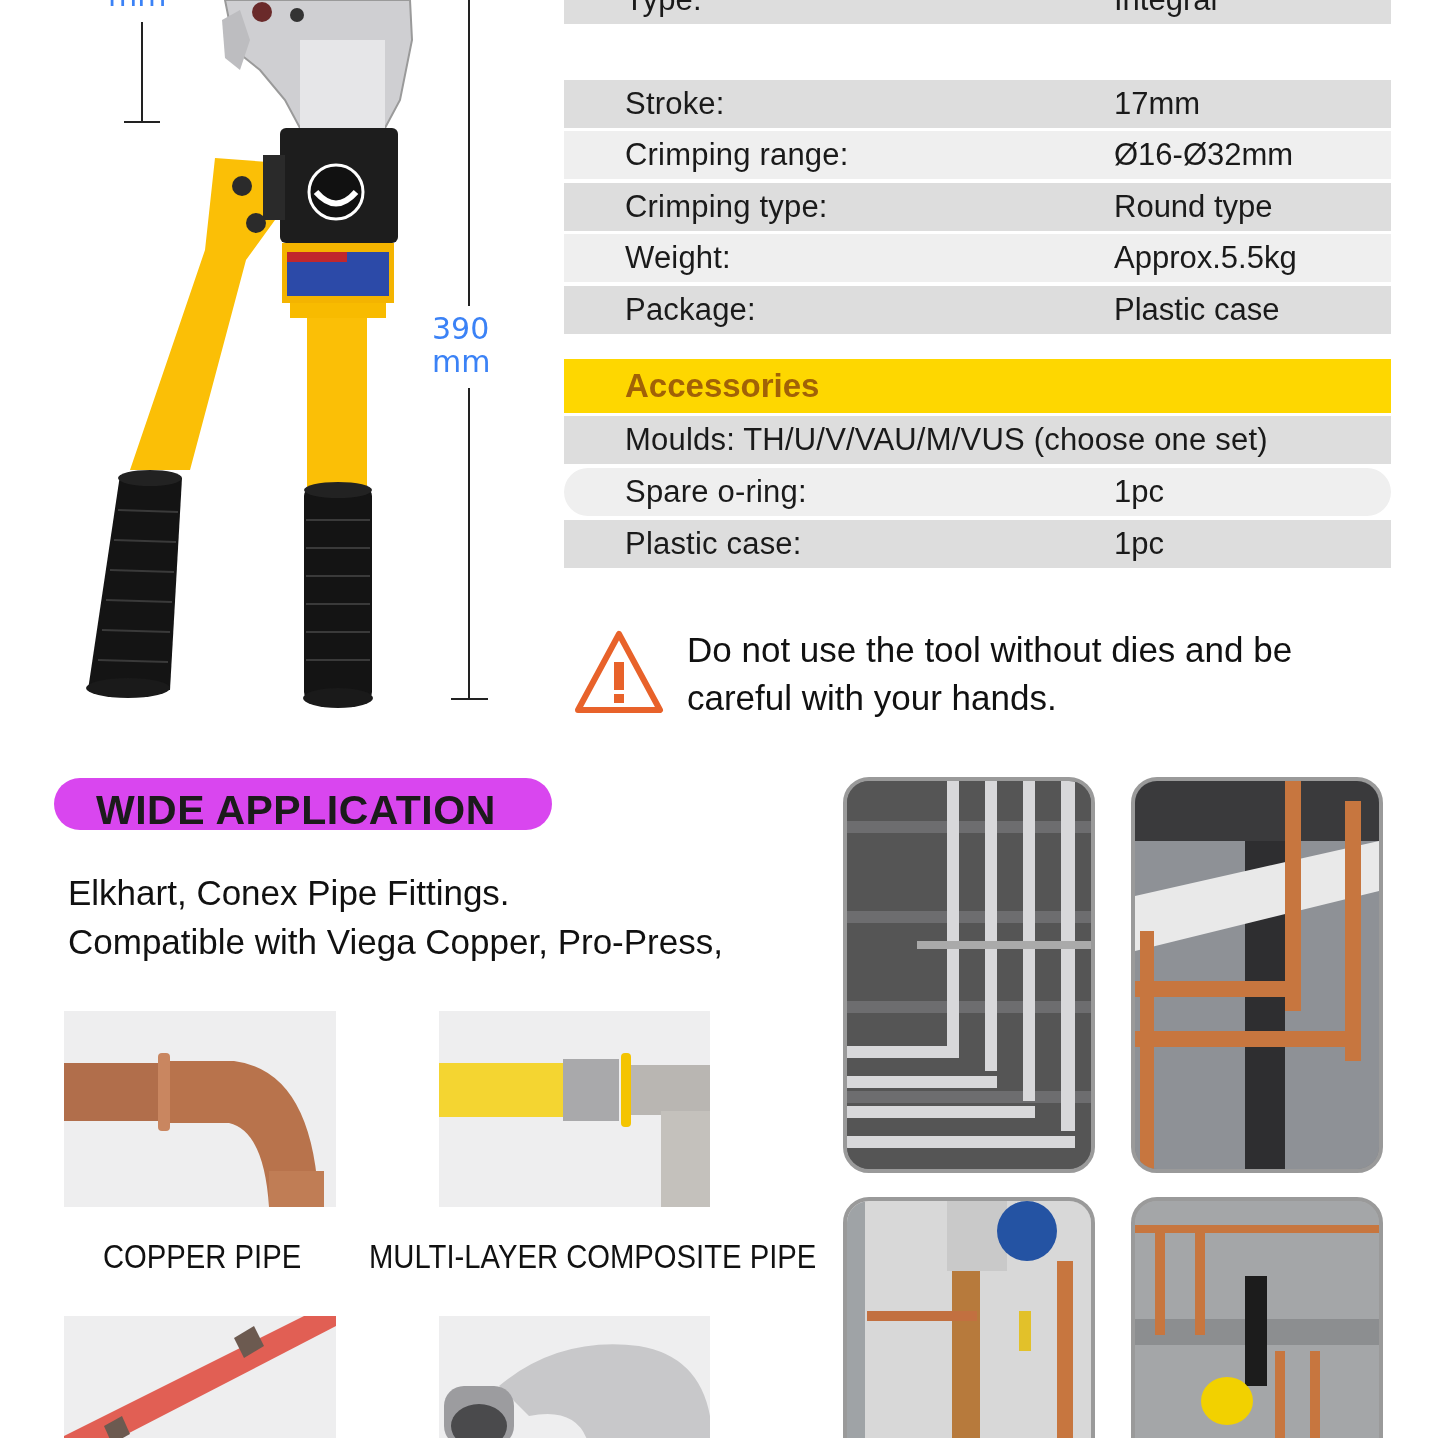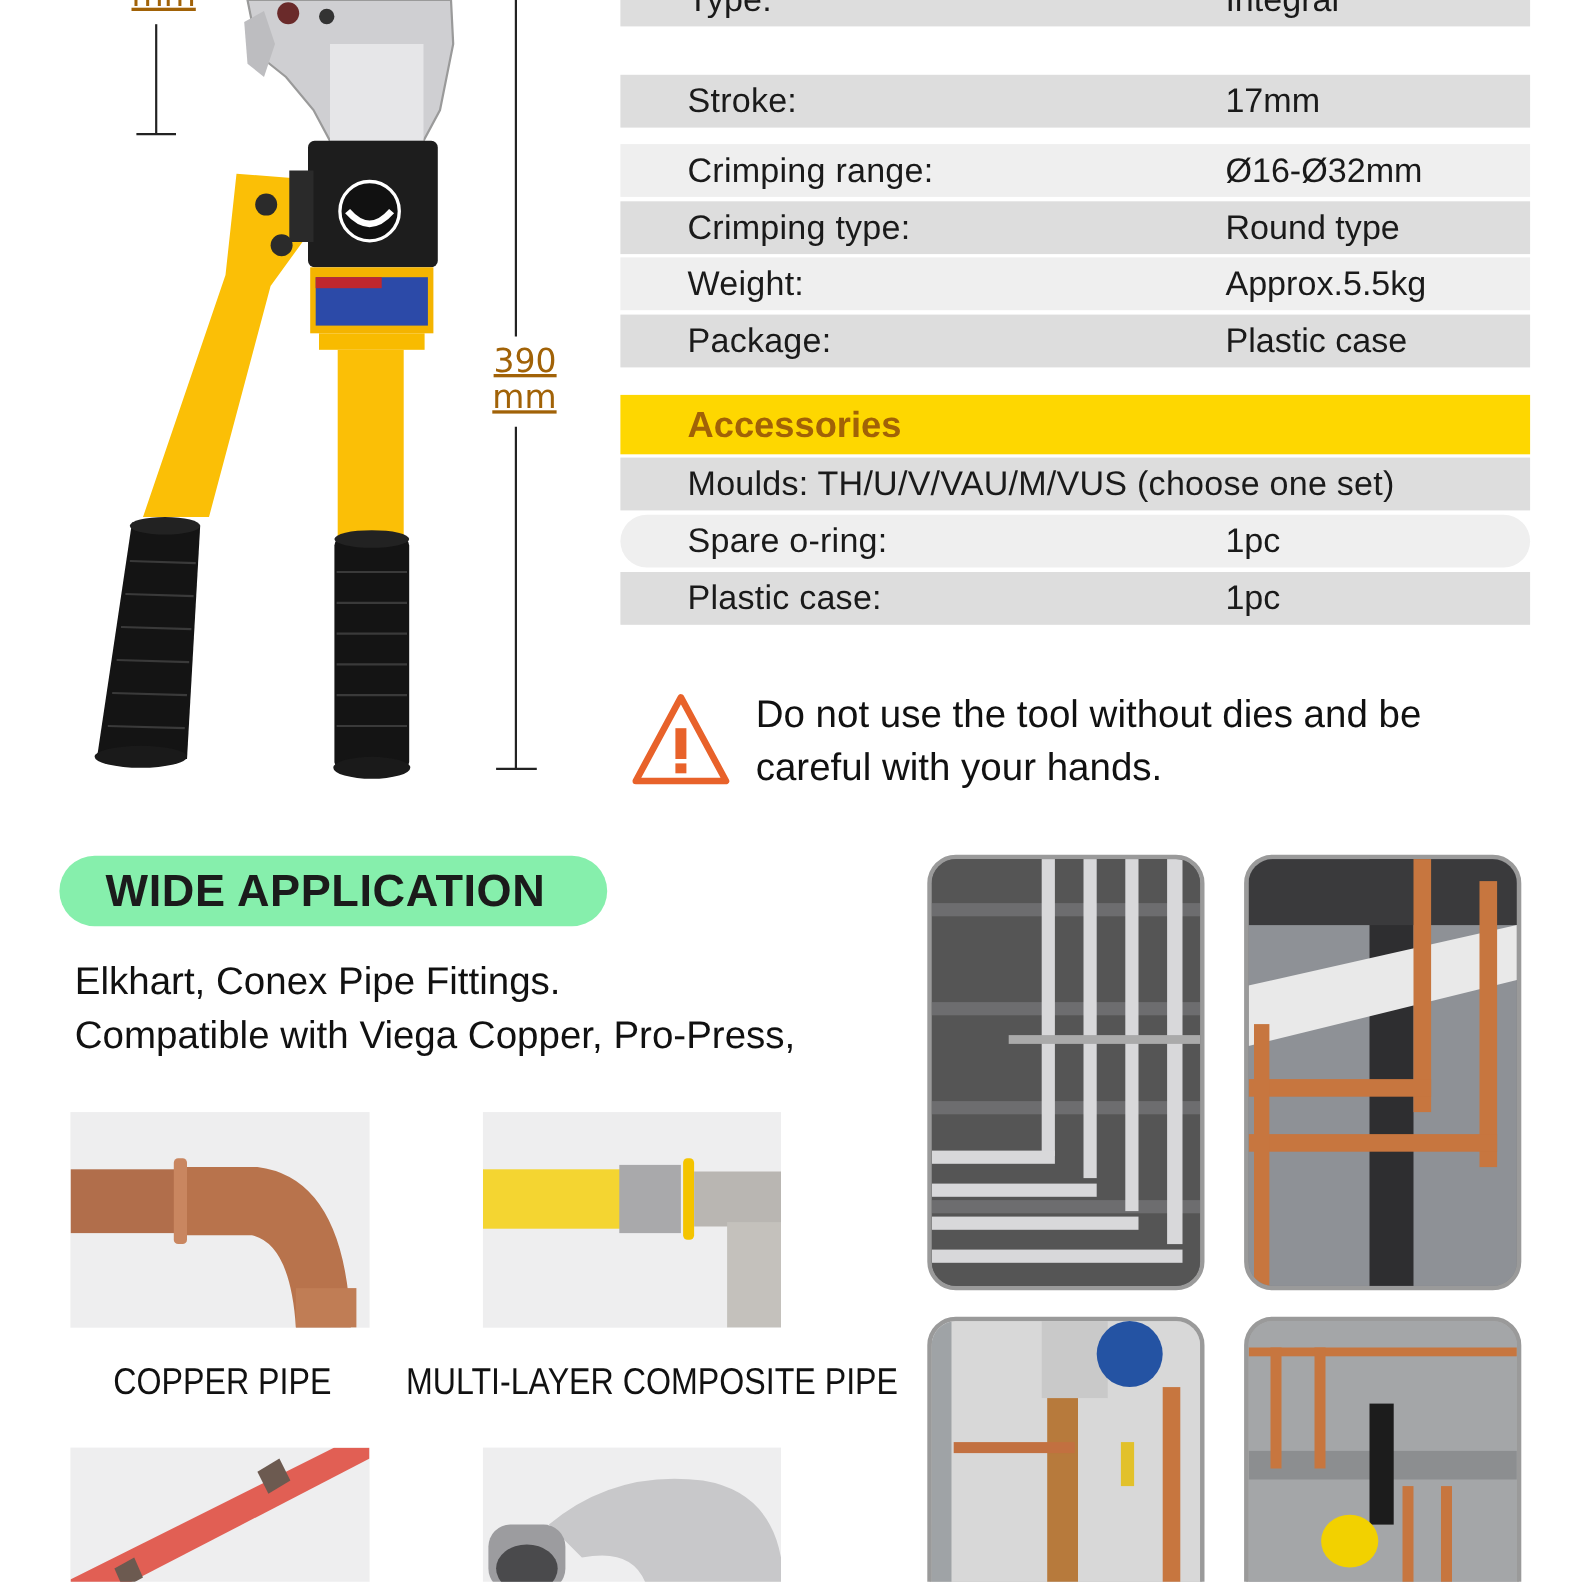--- a/index.html
+++ b/index.html
@@ -1,32 +1,32 @@
 <!DOCTYPE html>
 <html><head>
 <meta charset="utf-8">
 <style>
   html,body{margin:0;padding:0;background:#ffffff;}
   body{width:1438px;height:1438px;position:relative;overflow:hidden;font-family:"DejaVu Sans",sans-serif;color:#111;}
   .abs{position:absolute;}
   
   .tool{left:0;top:0;width:560px;height:740px;}
-  .dim-text{font-family:"DejaVu Sans",sans-serif;font-size:30px;line-height:32px;text-align:right;color:#a16207;text-decoration:underline;}
+  .dim-text{font-family:"DejaVu Sans",sans-serif;font-size:30px;line-height:32px;text-align:left;color:#3b82f6;}
   
   .spec{left:564px;width:827px;}
   .row{position:absolute;left:0;width:827px;height:48px;display:flex;align-items:center;}
   .row.dark{background:#dddddd;}
   .row.light{background:#efefef;}
   .row .k{position:absolute;left:61px;font-size:31px;font-family:"Liberation Sans",sans-serif;color:#1a1a1a;letter-spacing:0.2px;}
   .row .v{position:absolute;left:550px;font-size:31px;font-family:"Liberation Sans",sans-serif;color:#1a1a1a;}
   .acc-head{position:absolute;left:0;width:827px;height:54px;background:#fed700;}
   .acc-head span{position:absolute;left:61px;top:8px;font-size:33px;font-weight:bold;font-family:"Liberation Sans",sans-serif;color:#a16207;}
   .warn{left:574px;top:626px;width:820px;height:100px;}
   .warn-text{position:absolute;left:113px;top:0;font-size:35px;line-height:48px;font-family:"Liberation Sans",sans-serif;color:#111;}
-  .pill{left:54px;top:778px;width:498px;height:64px;background:#86efac;border-radius:32px;}
+  .pill{left:54px;top:778px;width:498px;height:52px;background:#d946ef;border-radius:32px;}
   .pill span{position:absolute;left:42px;top:9px;font-size:41px;font-weight:bold;font-family:"Liberation Sans",sans-serif;color:#1b1b1b;letter-spacing:0.5px;}
   .compat{left:68px;top:868px;width:740px;font-size:35px;line-height:49px;font-family:"Liberation Sans",sans-serif;color:#111;}
   .thumb{background:#eeeeef;overflow:hidden;}
   .cap{font-family:"Liberation Sans",sans-serif;font-size:34px;color:#111;transform:scaleX(0.86);transform-origin:left top;white-space:nowrap;}
   .photo{border:4px solid #9a9a9a;border-radius:26px;overflow:hidden;background:#777;}
 </style>
 </head>
 <body>
 
 <div class="abs tool">
@@ -84,21 +84,21 @@
 </div>
 <div class="abs dim-text" style="left:108px;top:-20px;width:70px;">mm</div>
 <div class="abs dim-text" style="left:432px;top:313px;width:74px;">390</div>
 <div class="abs dim-text" style="left:432px;top:346px;width:74px;">mm</div>
 
 <div class="abs spec" style="top:0;height:334px;">
   <div class="row dark" style="top:-24px;">
     <span class="k">Type:</span>
     <span class="v">Integral</span>
   </div>
-  <div class="row dark" style="top:68px;">
+  <div class="row dark" style="top:80px;">
     <span class="k">Stroke:</span>
     <span class="v">17mm</span>
   </div>
   <div class="row light" style="top:131px;">
     <span class="k">Crimping range:</span>
     <span class="v">Ø16-Ø32mm</span>
   </div>
   <div class="row dark" style="top:183px;">
     <span class="k">Crimping type:</span>
     <span class="v">Round type</span>

